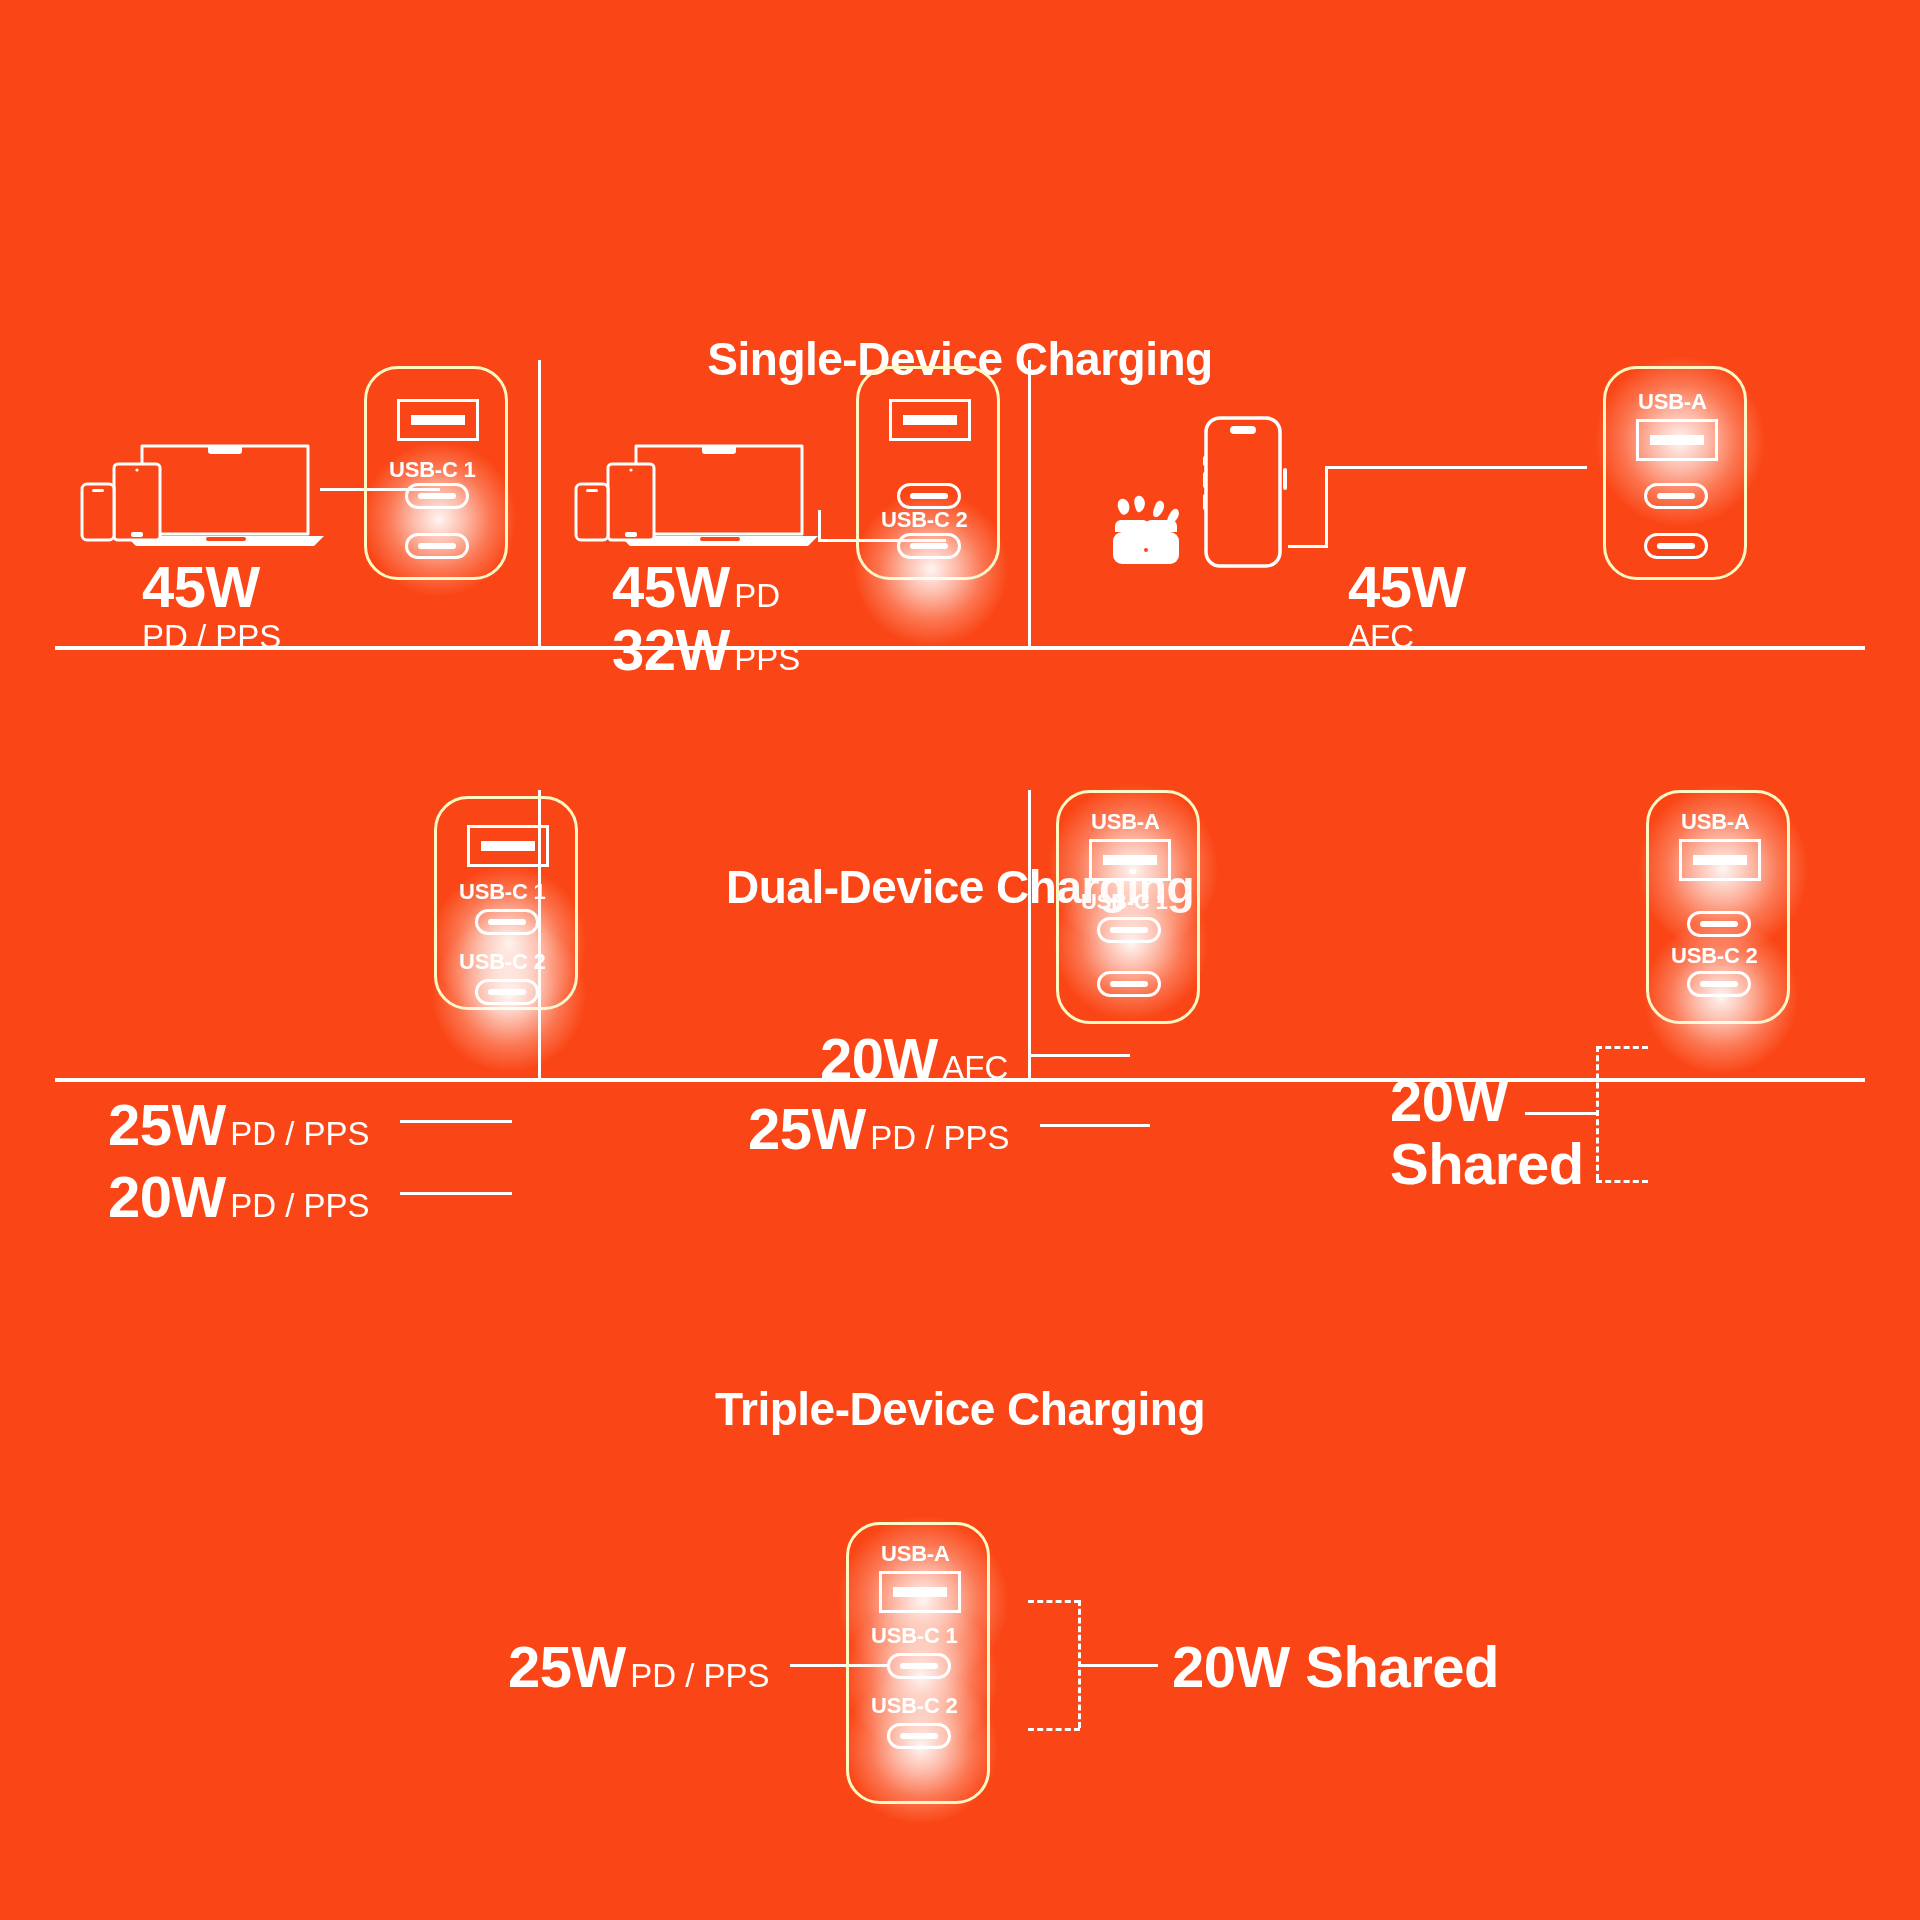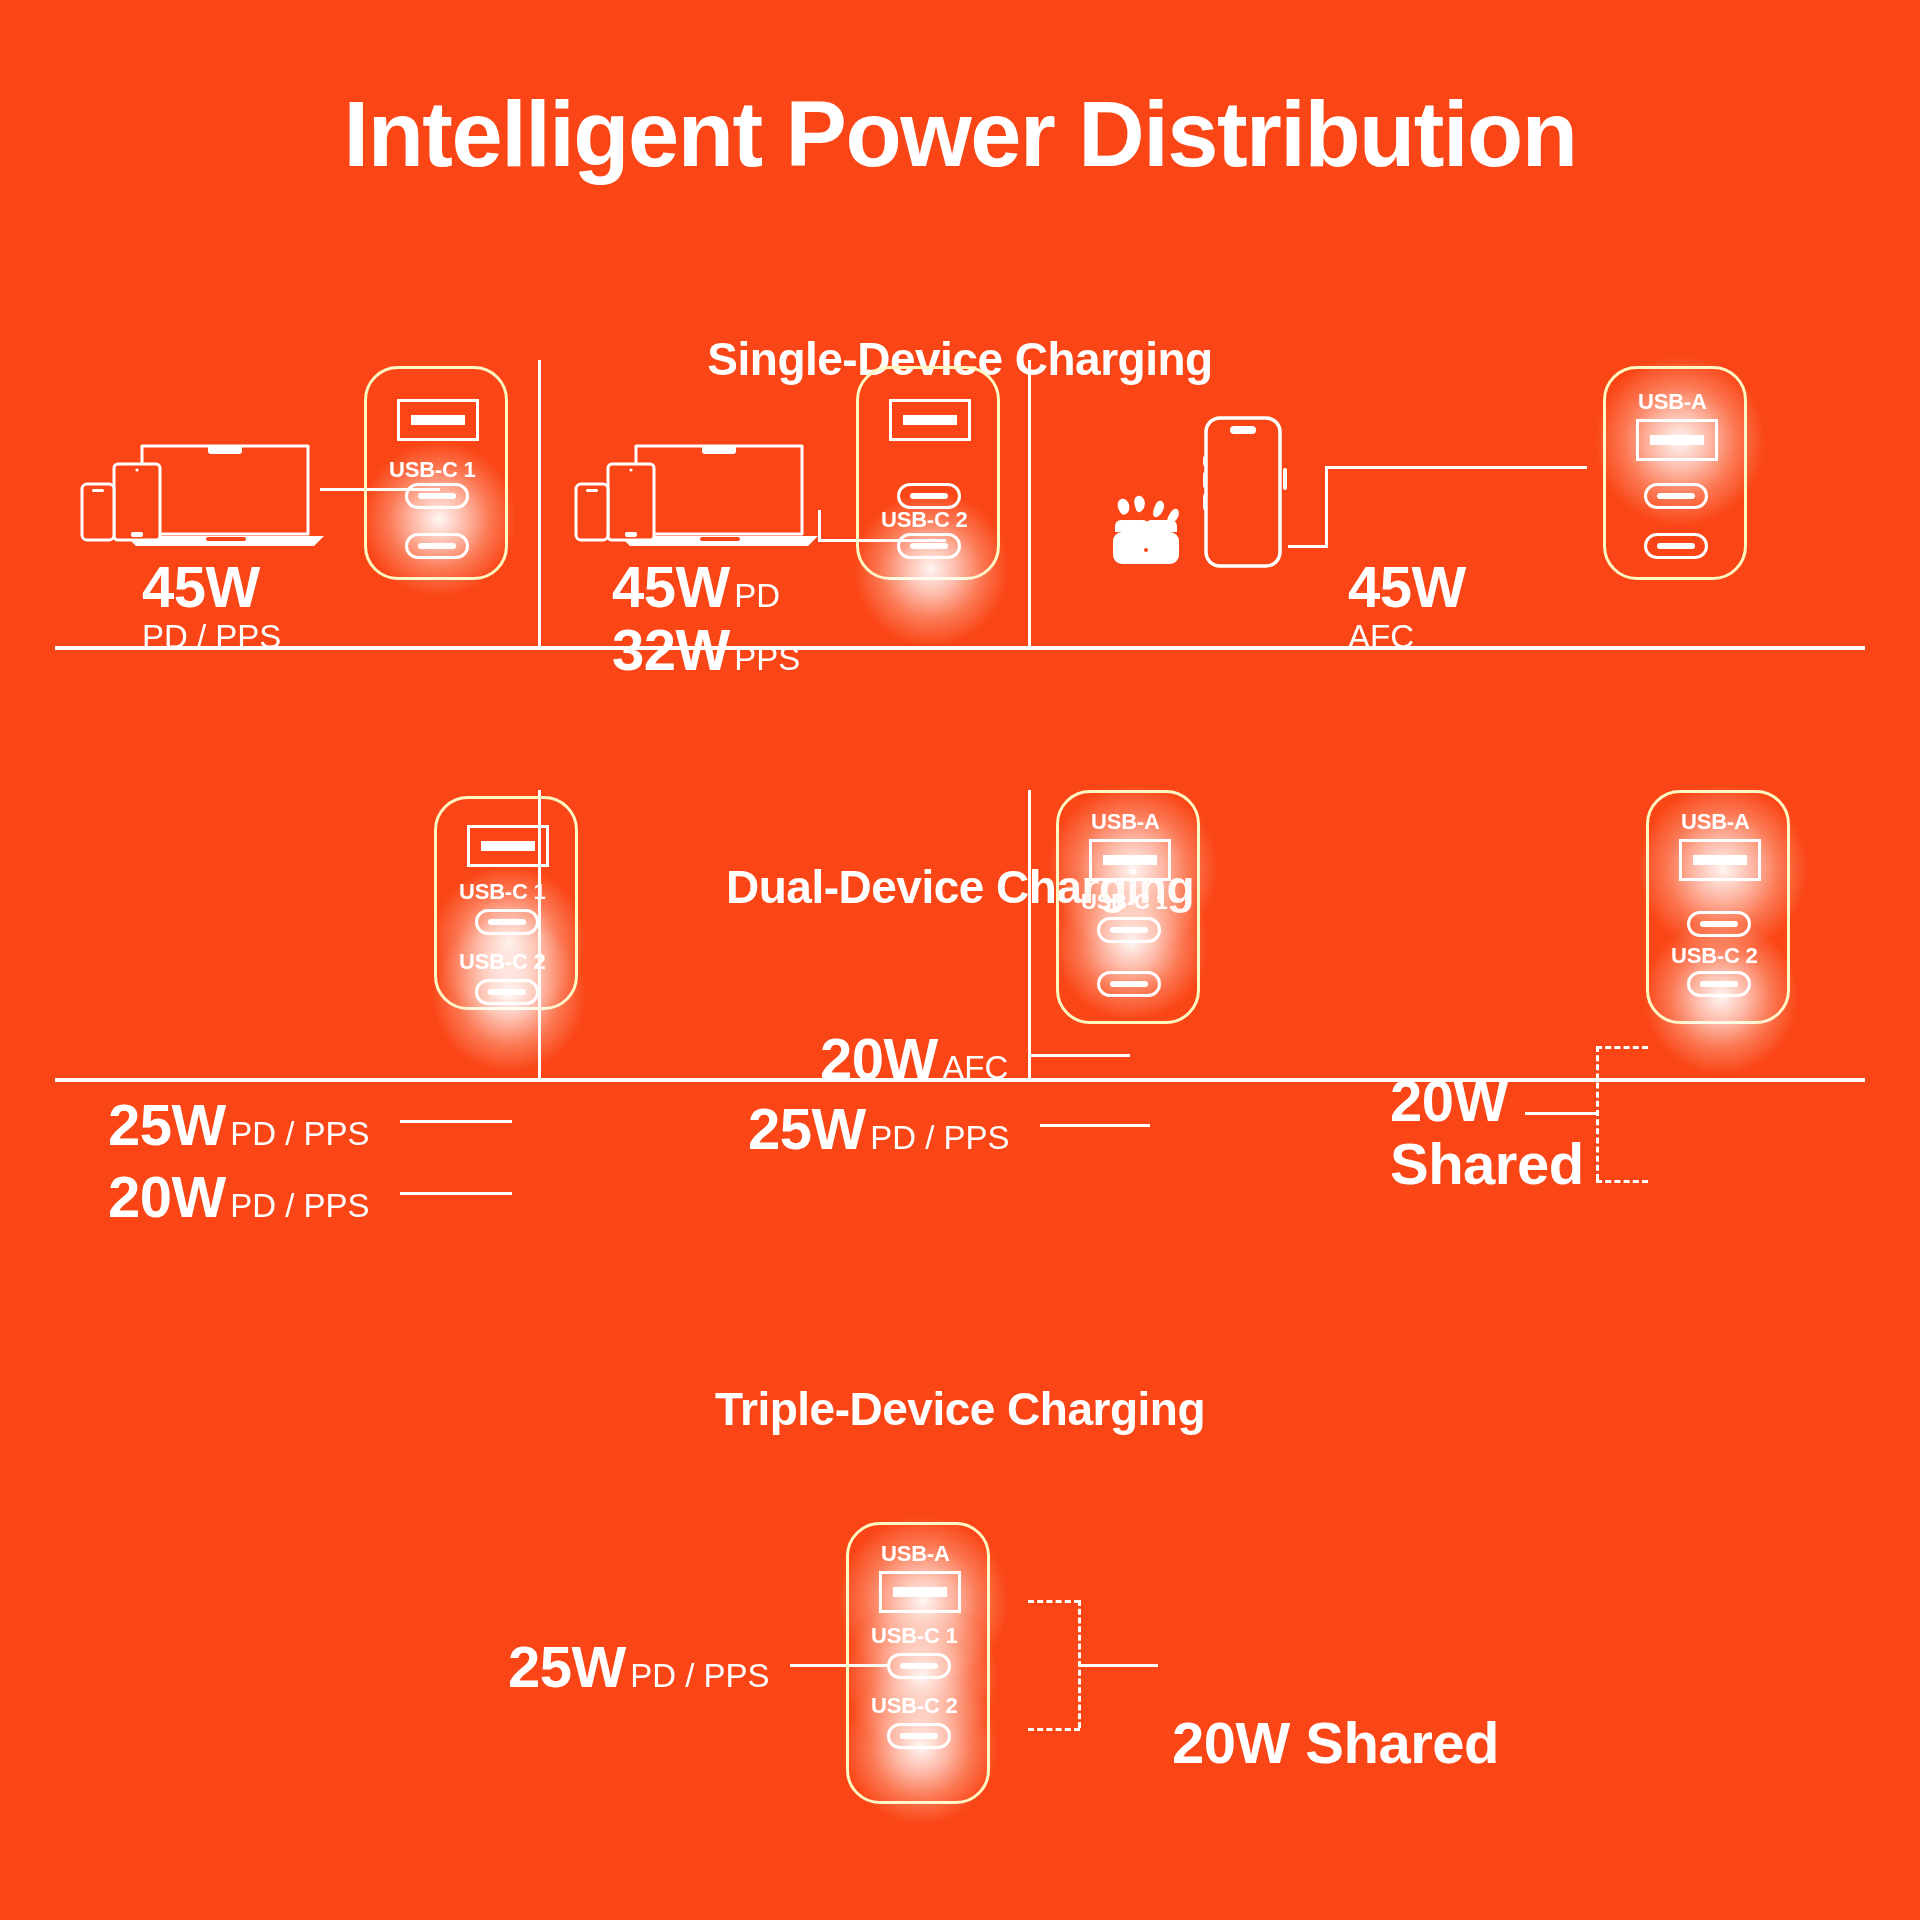--- a/index.html
+++ b/index.html
@@ -95,21 +95,20 @@
   .dash-v{position:absolute;width:0;border-left:3px dashed #fff;}
   .dash-h{position:absolute;height:0;border-top:3px dashed #fff;}
 
   svg{display:block;overflow:visible;}
 </style>
 </head>
 <body>
 
 <div class="page">
 
-  <div class="title">Intelligent Power Distribution</div>
 
   <div class="sec-head" id="head-single">Single-Device Charging</div>
 
   <div class="hrule" id="hr-1"></div>
   <div class="hrule" id="hr-2"></div>
   <div class="vrule" id="v1"></div>
   <div class="vrule" id="v2"></div>
   <div class="vrule" id="v3"></div>
   <div class="vrule" id="v4"></div>
 
@@ -340,17 +339,17 @@
     <div class="usbc" style="left:38px;top:198px;width:64px;height:26px;">
         <i></i>
       </div>
   </div>
 
   <div class="dash-h" style="left:1028px;top:1600px;width:52px;"></div>
   <div class="dash-v" style="left:1078px;top:1600px;height:128px;"></div>
   <div class="dash-h" style="left:1028px;top:1728px;width:52px;"></div>
   <div class="line hline" style="left:1078px;top:1664px;width:80px;"></div>
 
-  <div class="watt" style="left:1172px;top:1712px;">
+  <div class="watt" style="left:1172px;top:1636px;">
     <span class="b">20W Shared</span>
   </div>
 
 </div>
 
 </body></html>

